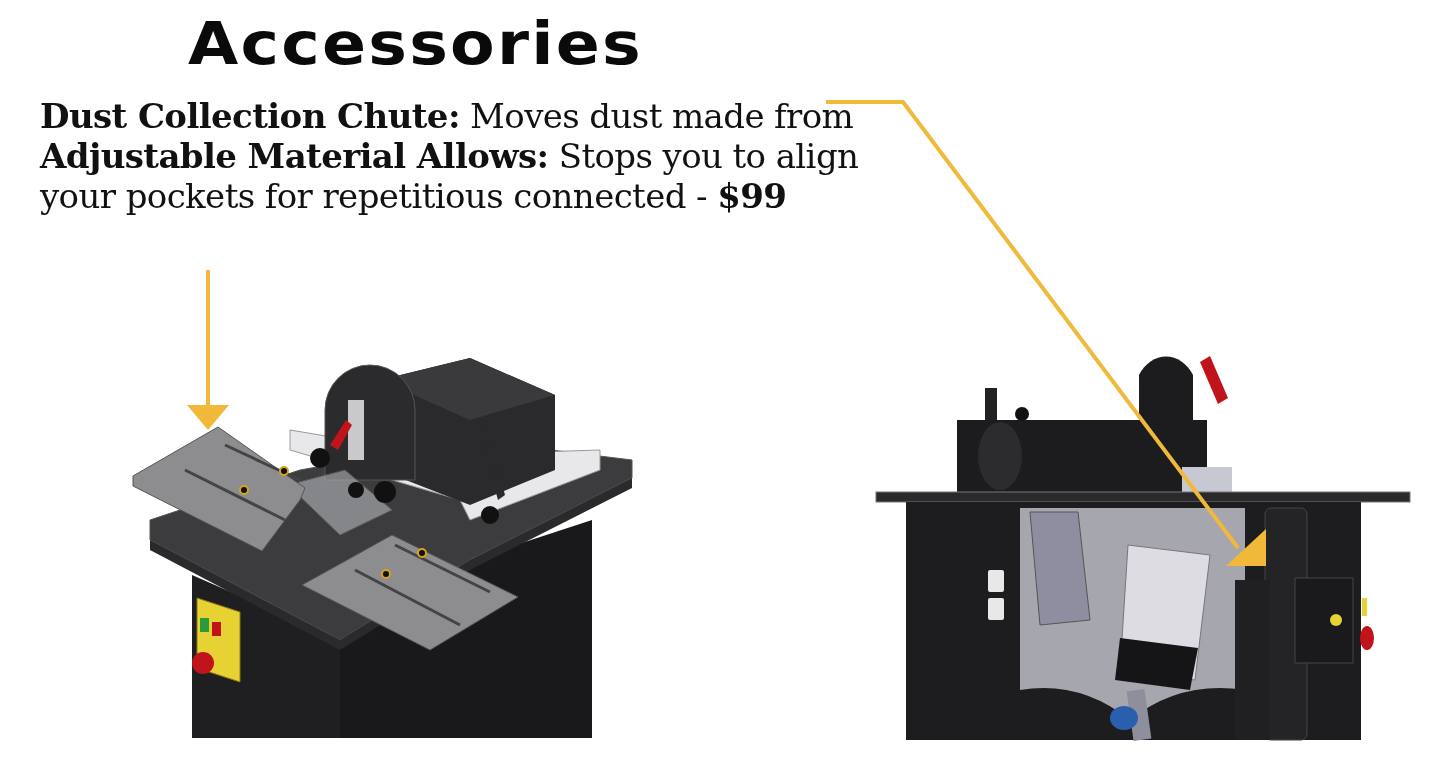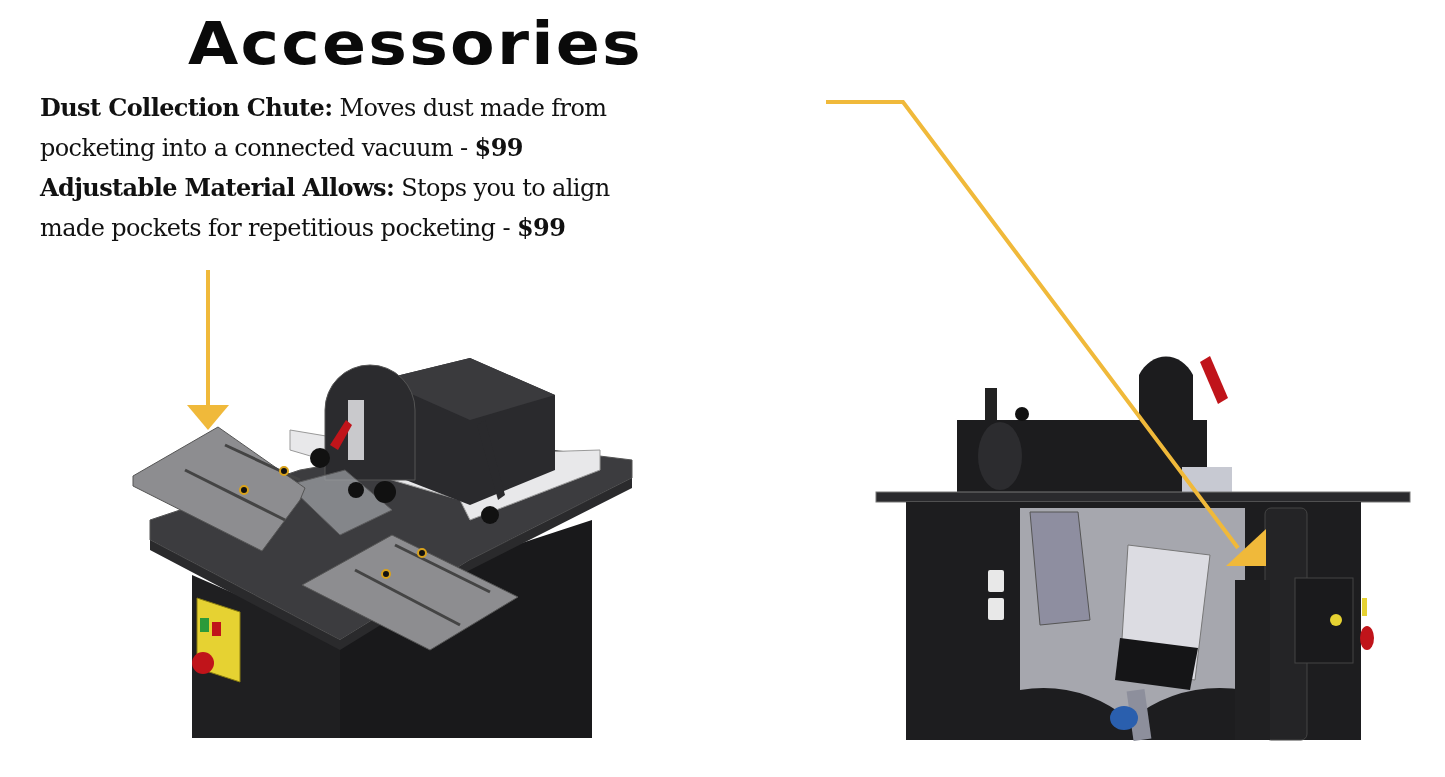--- a/index.html
+++ b/index.html
@@ -4,39 +4,38 @@
 <style>
   html, body { margin: 0; padding: 0; background: #ffffff; }
   body { width: 1445px; height: 777px; position: relative; overflow: hidden; font-family: "DejaVu Serif", serif; }
   .title {
     position: absolute; left: 188px; top: 4px;
     font-family: "DejaVu Sans", sans-serif; font-weight: bold;
     font-size: 58px; letter-spacing: 2px; color: #0a0a0a; line-height: 80px;
     transform: scaleX(1.12); transform-origin: left center;
   }
   .desc {
-    position: absolute; left: 40px; top: 88px; width: 790px;
-    font-family: "DejaVu Serif", serif; font-size: 24px; line-height: 40px; color: #111;
+    position: absolute; left: 40px; top: 96px; width: 790px;
+    font-family: "DejaVu Serif", serif; font-size: 34px; line-height: 40px; color: #111;
     letter-spacing: -0.6px;
   }
   .desc .line { display: block; white-space: nowrap; }
   .desc b { font-weight: bold; }
   svg.overlay { position: absolute; left: 0; top: 0; }
   .render { position: absolute; }
 </style>
 </head>
 <body>
 
 <div class="title">Accessories</div>
 
 <div class="desc">
   <span class="line"><b>Dust Collection Chute:</b><span> Moves dust made from</span></span>
-  <span class="line"><span>pocketing  into a connected vacuum - </span><b>$99</b></span>
   <span class="line"><b>Adjustable Material Allows:</b><span> Stops you to align</span></span>
-  <span class="line"><span>made pockets for repetitious pocketing  - </span><b>$99</b></span>
+  <span class="line"><span>your pockets for repetitious connected  - </span><b>$99</b></span>
 </div>
 
 <svg class="render" style="left:130px;top:350px;" width="520" height="400" viewBox="130 350 520 400">
 
   <polygon points="192,575 192,738 340,738 340,640" fill="#1f1f21"></polygon>
   <polygon points="340,640 340,738 592,738 592,520 470,560" fill="#19191b"></polygon>
 
   <polygon points="150,520 300,470 470,440 632,460 632,478 470,560 340,640 150,540" fill="#3c3c3f" stroke="#555" stroke-width="1"></polygon>
   <polygon points="150,540 340,640 470,560 632,478 632,488 470,570 340,650 150,550" fill="#2a2a2c"></polygon>
 

